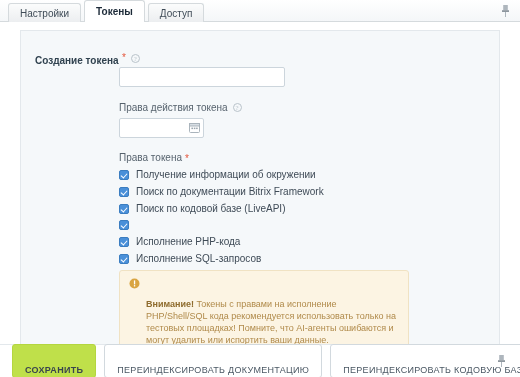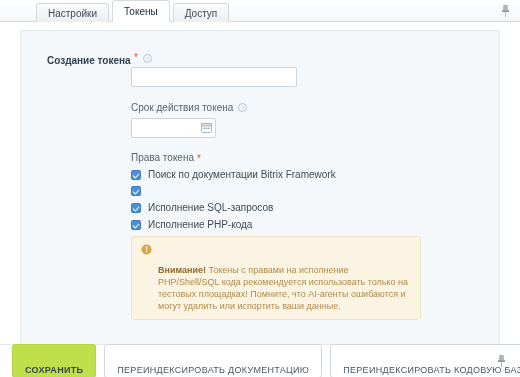--- a/index.html
+++ b/index.html
@@ -29,21 +29,21 @@
   }
 
   
   .tabstrip {
     position: relative;
     height: 22px;
     flex: 0 0 22px;
     background: linear-gradient(180deg,#ffffff 0%, #f4f6f8 100%);
     display: flex;
     align-items: flex-end;
-    padding-left: 36px;
+    padding-left: 8px;
     box-sizing: border-box;
     text-align: center;
   }
   .tabstrip:after {
     content: "";
     position: absolute;
     left: 0; right: 0; bottom: 0;
     height: 1px;
     background: #d5dadd;
   }
@@ -60,21 +60,21 @@
     border-bottom: none;
     border-radius: 3px 3px 0 0;
     box-sizing: border-box;
     white-space: nowrap;
     cursor: pointer;
     z-index: 1;
   }
   .tab.active {
     background: #ffffff;
     color: #1c2a38;
-    font-weight: normal;
+    font-weight: bold;
     height: 22px;
     line-height: 21px;
     z-index: 3;
     margin-top: 24px;
   }
   .tab.active:after {
     content: "";
     position: absolute;
     left: 0; right: 0; bottom: -1px;
     height: 2px;
@@ -118,21 +118,20 @@
     padding: 0 14px;
   }
   .row-label {
     width: 84px;
     flex: 0 0 84px;
     font-size: 10px;
     font-weight: bold;
     color: #30424f;
     line-height: 14px;
     padding-top: 1px;
-    margin-left: 12px;
   }
   .row-body {
     flex: 1 1 auto;
     min-width: 0;
   }
 
   .flabel {
     font-size: 10px;
     color: #57636e;
     line-height: 13px;
@@ -346,21 +345,21 @@
 
           <div class="flabel">
             <span class="req">*</span>
             <span class="help-icon">?</span>
           </div>
           <input class="txt-input" type="text" placeholder="" style="">
 
           <div class="gap-a"></div>
 
           <div class="flabel">
-            <span>Срок действия токена</span>
+            <span>Права действия токена</span>
             <span class="help-icon">?</span>
           </div>
           <div class="date-wrap">
             <input class="txt-input" type="text" placeholder="" style="">
             <span class="cal-icon">
               <svg width="11" height="11" viewBox="0 0 11 11" aria-hidden="true">
                 <rect x="0.5" y="1.5" width="10" height="9" rx="1" fill="#ffffff" stroke="#aab4bc"></rect>
                 <rect x="0.5" y="1.5" width="10" height="2.5" fill="#d7dee4" stroke="#aab4bc"></rect>
                 <rect x="2.4" y="5.6" width="1.6" height="1.5" fill="#9aa5ae"></rect>
                 <rect x="4.8" y="5.6" width="1.6" height="1.5" fill="#9aa5ae"></rect>
@@ -371,32 +370,40 @@
 
           <div class="gap-b"></div>
 
           <div class="cb-title">
             <span>Права токена</span>
             <span class="req">*</span>
           </div>
 
           <div class="cb-item">
             <span class="cb-box"></span>
+            <span class="cb-label">Получение информации об окружении</span>
+          </div>
+          <div class="cb-item">
+            <span class="cb-box"></span>
             <span class="cb-label">Поиск по документации Bitrix Framework</span>
           </div>
           <div class="cb-item">
             <span class="cb-box"></span>
+            <span class="cb-label">Поиск по кодовой базе (LiveAPI)</span>
+          </div>
+          <div class="cb-item">
+            <span class="cb-box"></span>
+          </div>
+          <div class="cb-item">
+            <span class="cb-box"></span>
+            <span class="cb-label">Исполнение PHP-кода</span>
           </div>
           <div class="cb-item">
             <span class="cb-box"></span>
             <span class="cb-label">Исполнение SQL-запросов</span>
-          </div>
-          <div class="cb-item">
-            <span class="cb-box"></span>
-            <span class="cb-label">Исполнение PHP-кода</span>
           </div>
 
           <div class="warnbox">
             <span class="warn-icon">
               <svg width="11" height="11" viewBox="0 0 11 11" aria-hidden="true">
                 <circle cx="5.5" cy="5.5" r="5" fill="#d9a441"></circle>
                 <rect x="4.9" y="2.4" width="1.3" height="4" fill="#ffffff"></rect>
                 <rect x="4.9" y="7.1" width="1.3" height="1.4" fill="#ffffff"></rect>
               </svg>
             </span>

